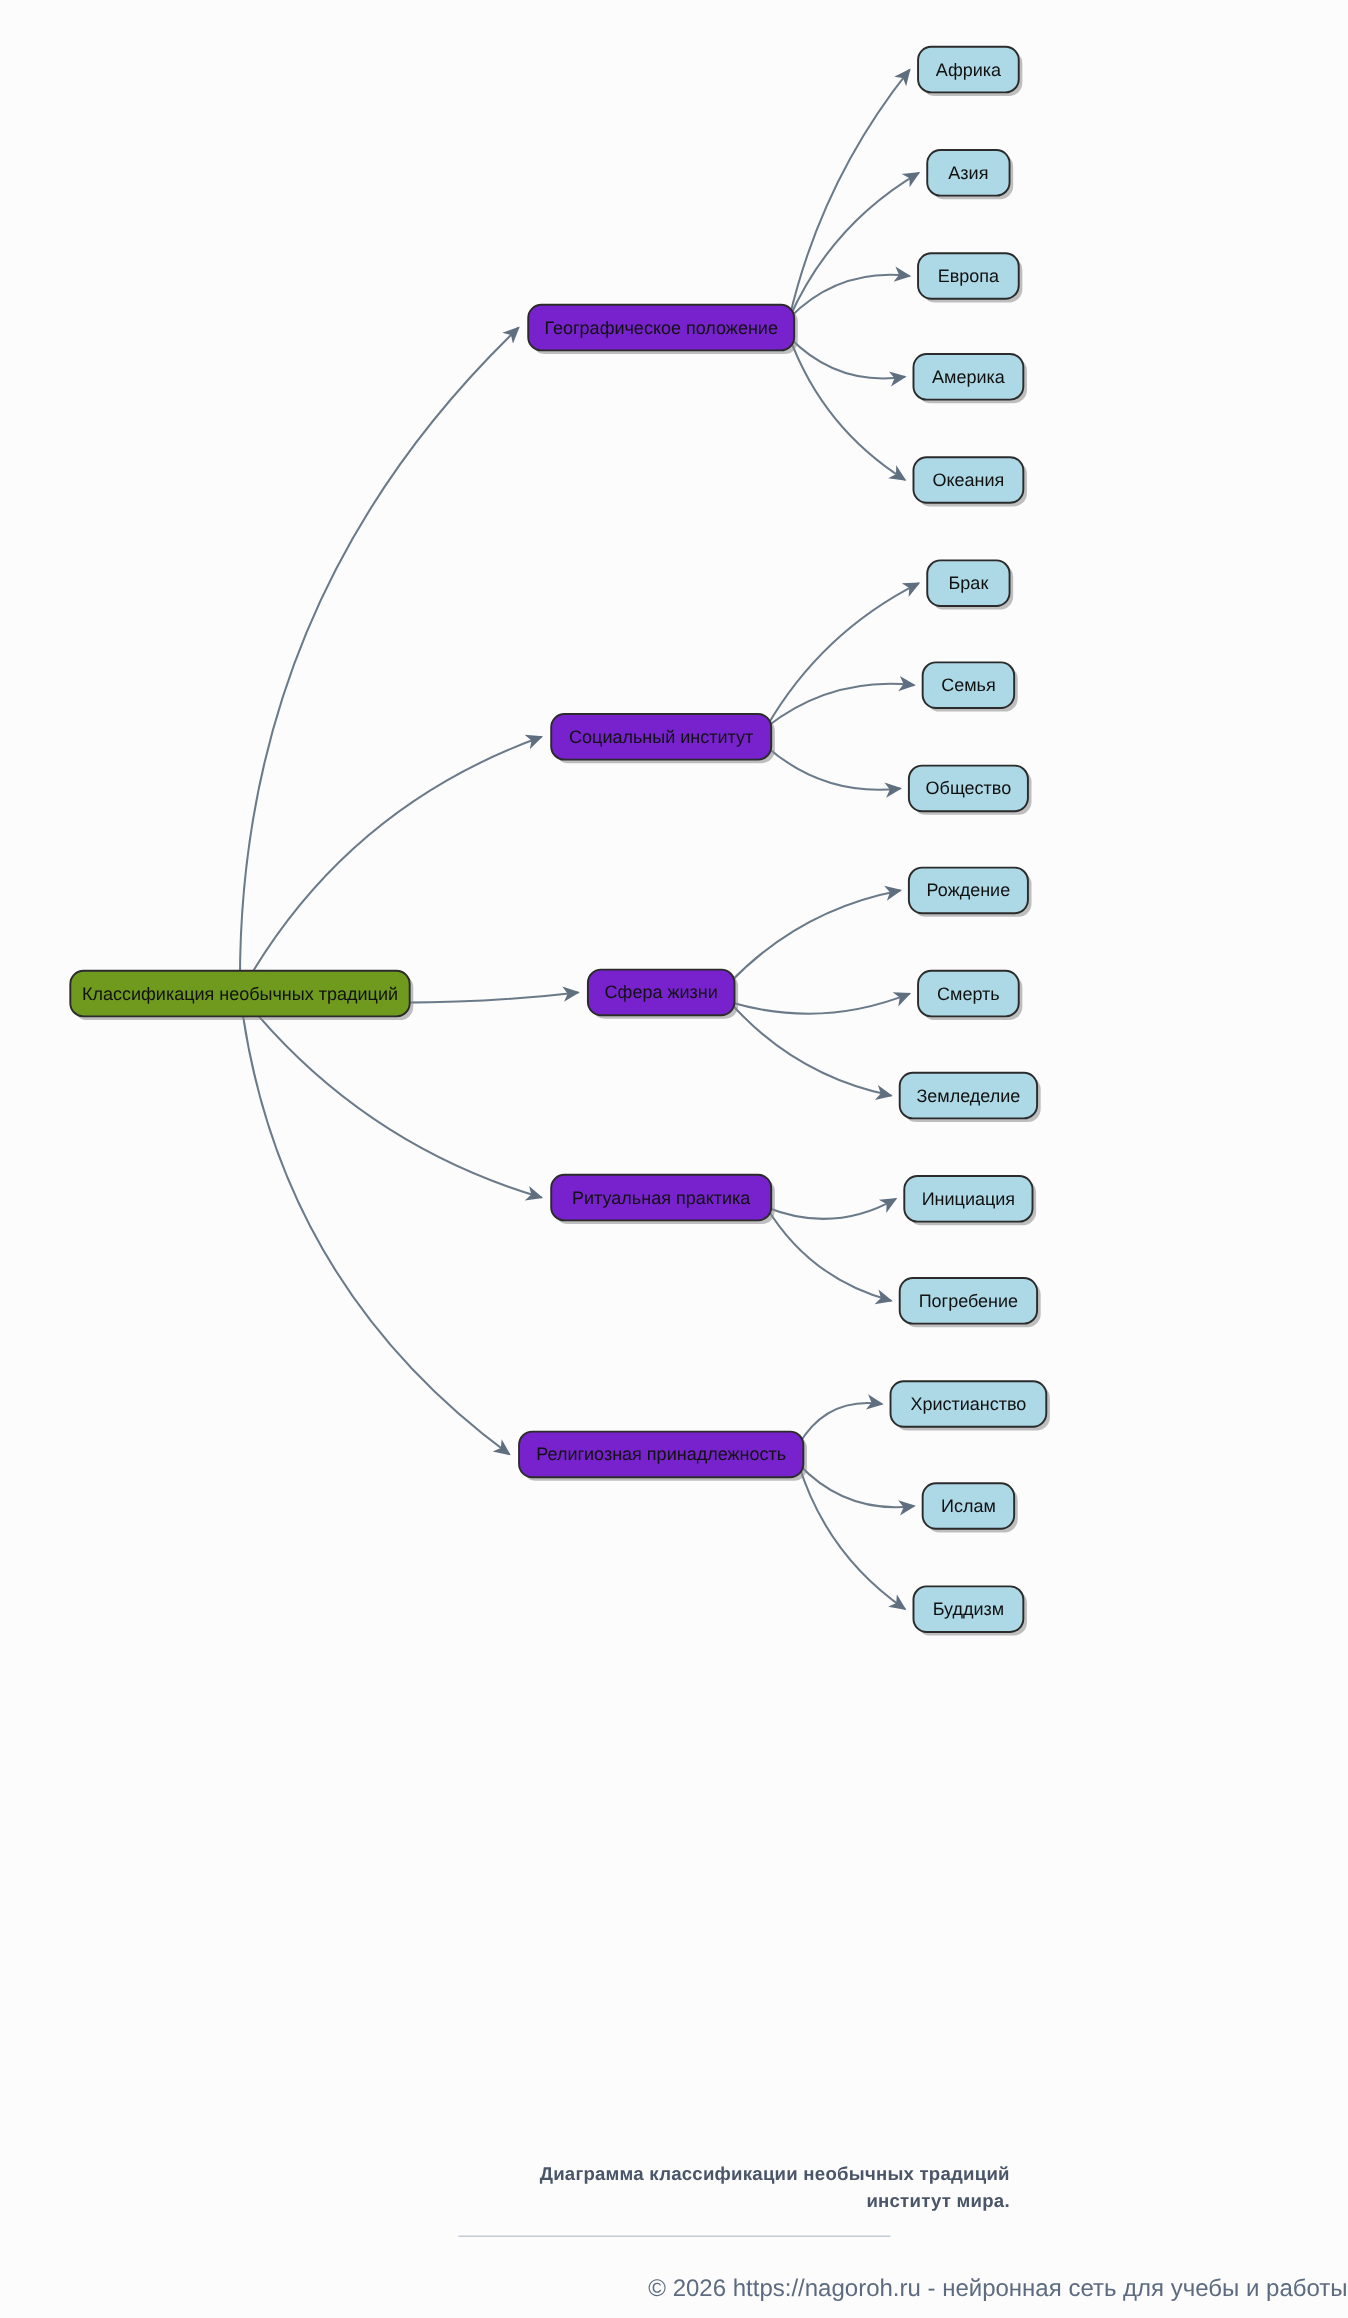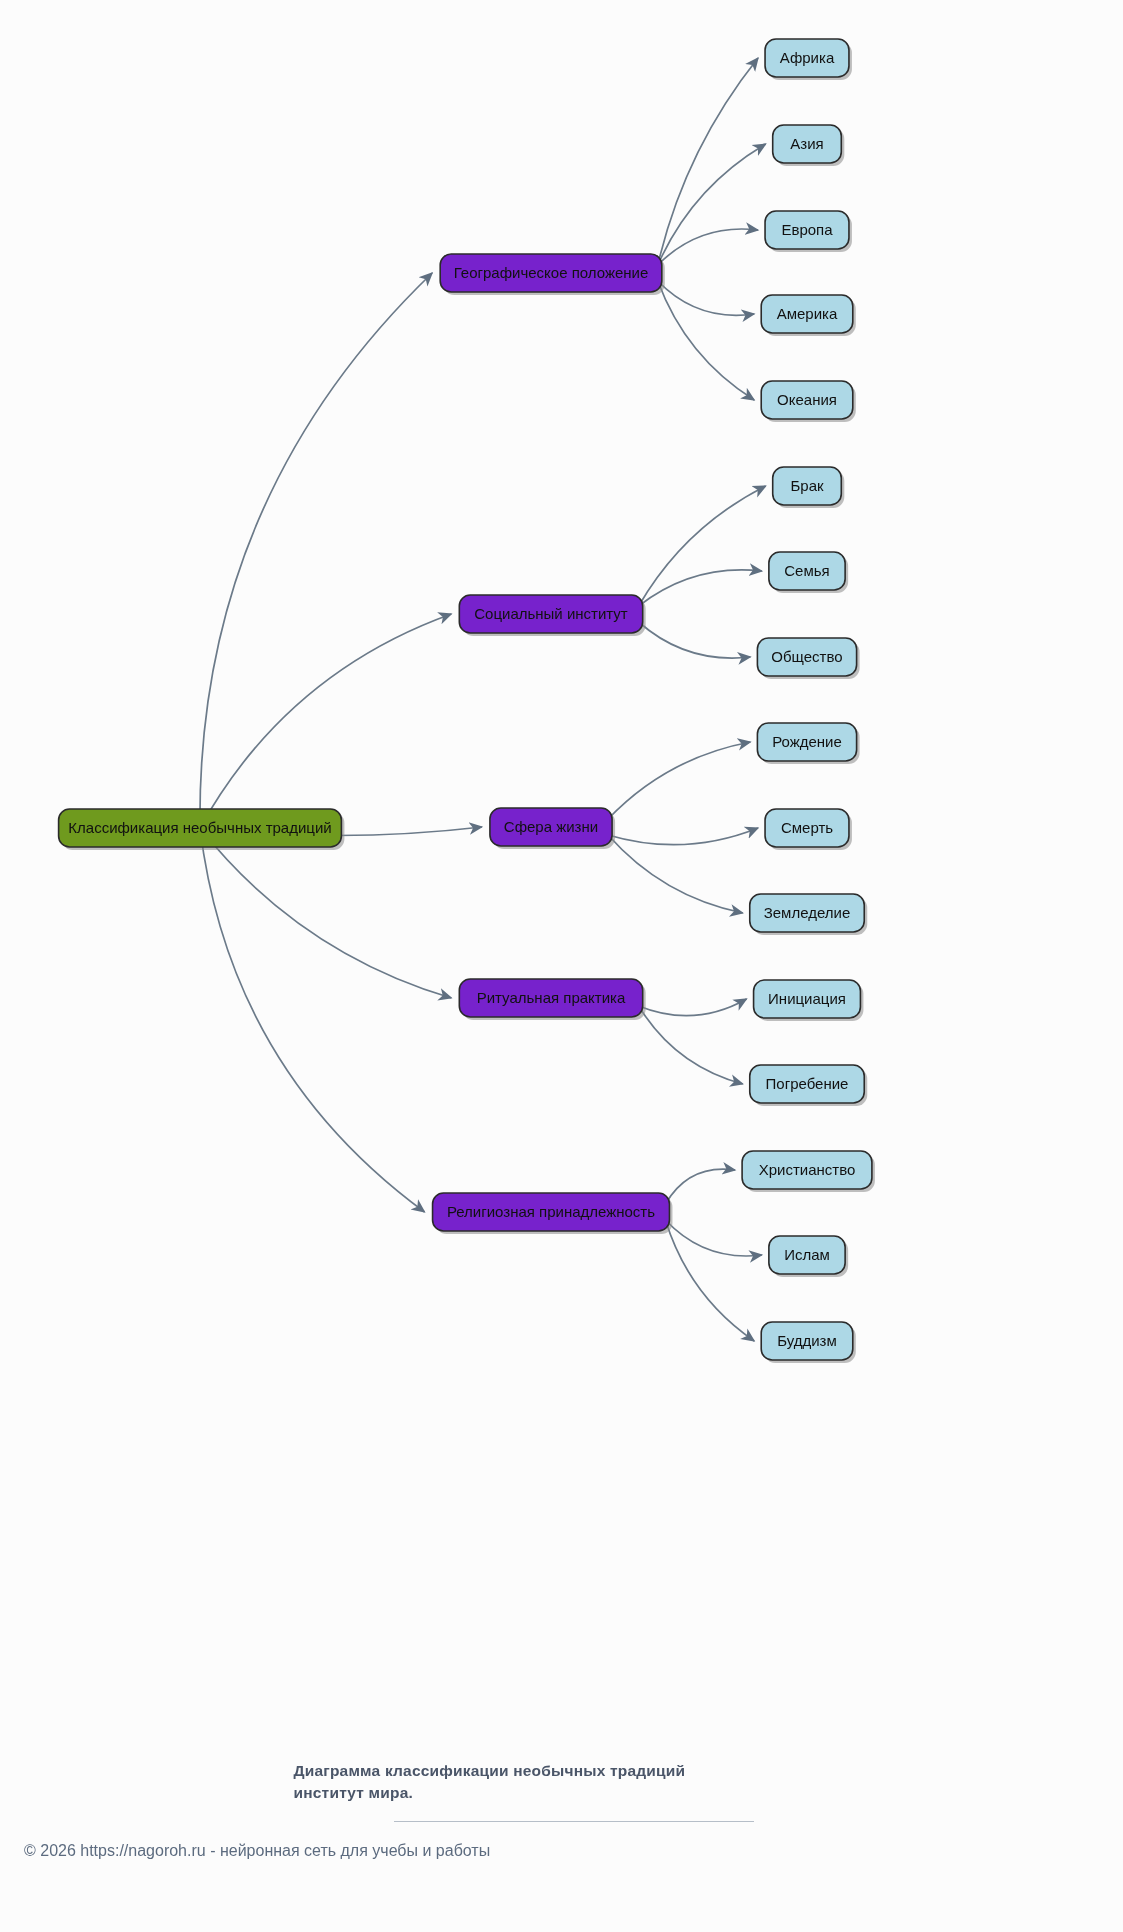--- a/index.html
+++ b/index.html
@@ -47,45 +47,44 @@
   }
   .edge {
     fill: none;
     stroke: #6b7a89;
     stroke-width: 1.7;
   }
   .footer {
     position: absolute;
     left: 0;
     right: 0;
-    top: 1760px;
-    text-align: left;
-    padding-left: 24px;
+    top: 1802px;
+    text-align: right;
   }
   .footer-caption {
     font-family: "Liberation Sans", sans-serif;
     font-size: 15.5px;
     font-weight: bold;
     color: #4a5568;
     line-height: 1.45;
     margin: 0 auto;
     width: 560px;
     letter-spacing: 0.2px;
   }
   .footer-rule {
     width: 360px;
     height: 1px;
     background: #b6bec8;
     margin: 16px auto 0 auto;
   }
   .footer-copyright {
     font-family: "Liberation Sans", sans-serif;
-    font-size: 16px;
+    font-size: 20px;
     color: #5c6b7f;
-    margin-top: 20px;
+    margin-top: 32px;
   }
 </style>
 </head>
 <body>
 
 <div id="page">
 
   <svg id="mindmap" viewBox="0 0 1123 1760">
     <defs>
       <marker id="arrow" viewBox="0 0 12 12" refX="10" refY="6" markerWidth="9" markerHeight="9" orient="auto-start-reverse">

